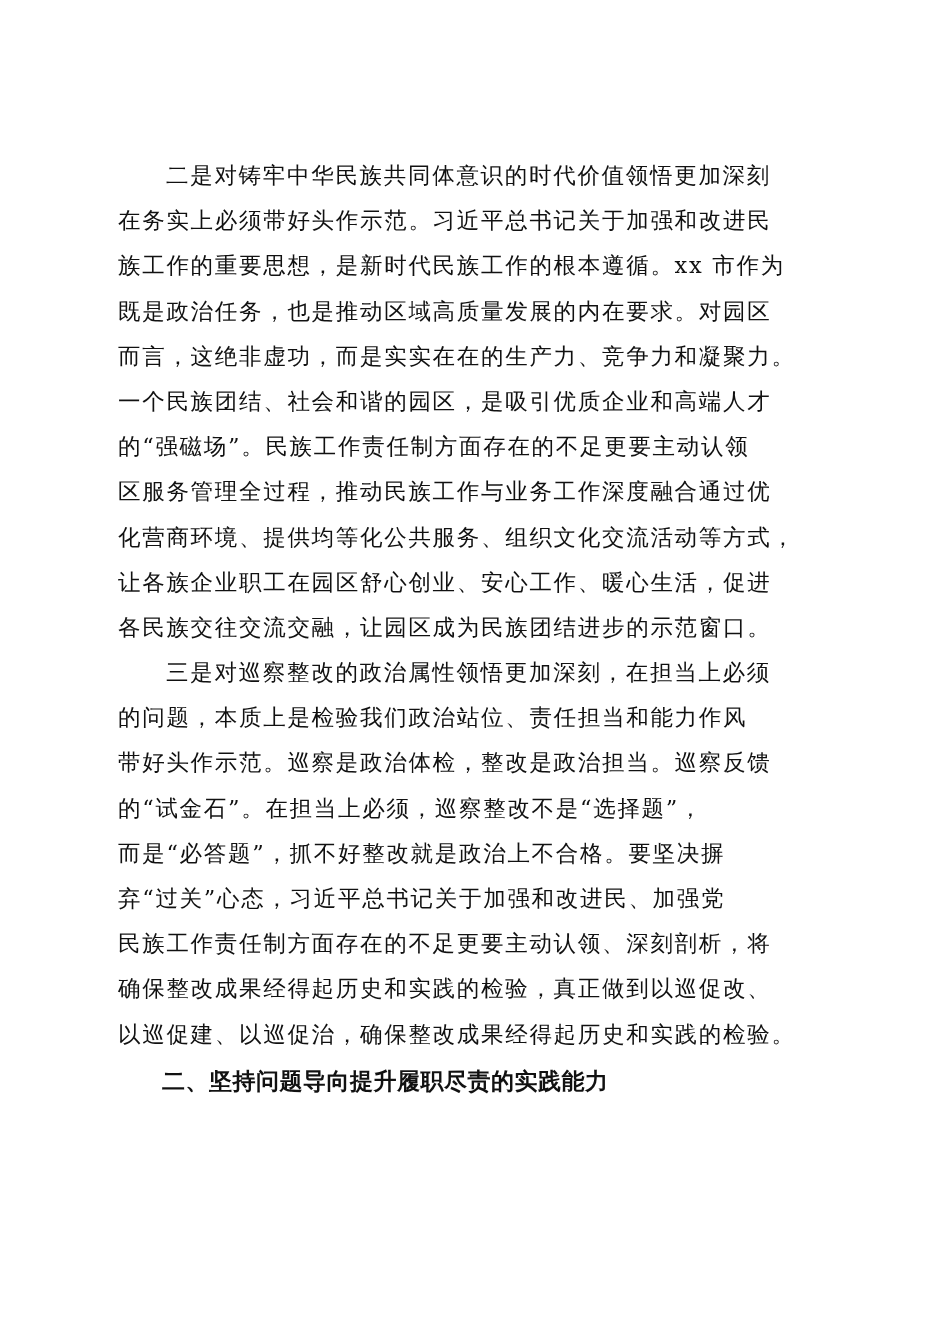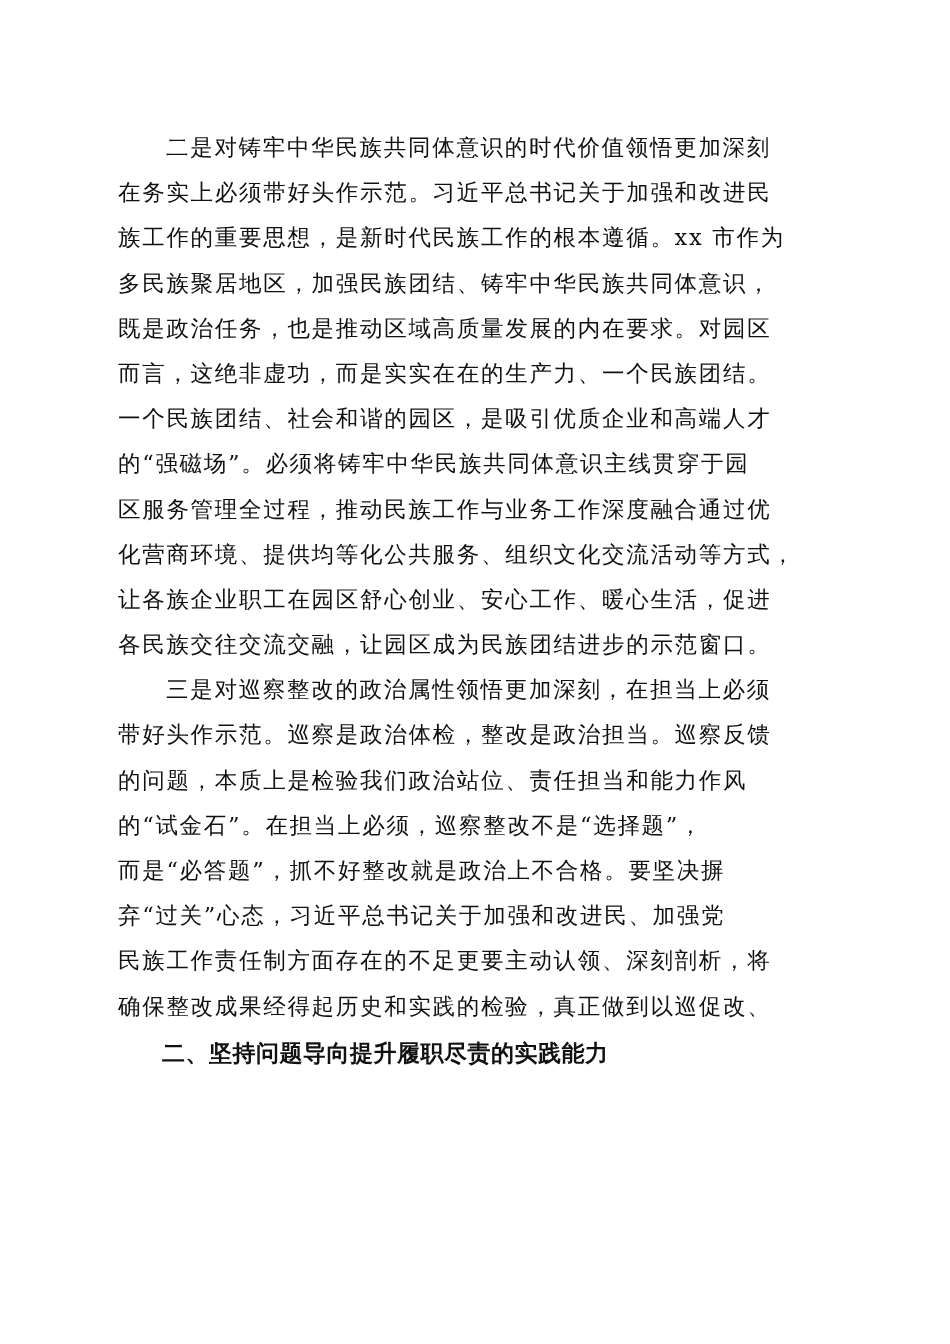--- a/index.html
+++ b/index.html
@@ -11,21 +11,21 @@
       width: 950px;
       height: 1344px;
       position: relative;
       overflow: hidden;
       font-family: "DejaVu Serif", "Liberation Serif", serif;
       color: #111111;
     }
     .page {
       position: absolute;
       left: 118px;
-      top: 125px;
+      top: 153px;
       width: 720px;
     }
     .line {
       height: 45.2px;
       line-height: 45.2px;
       font-size: 22.5px;
       letter-spacing: 1.7px;
       white-space: nowrap;
     }
     .indent {
@@ -42,37 +42,37 @@
   </style>
 </head>
 <body>
 
 <div class="page">
 
   <div>
     <div class="line indent">二是对铸牢中华民族共同体意识的时代价值领悟更加深刻</div>
     <div class="line">在务实上必须带好头作示范。习近平总书记关于加强和改进民</div>
     <div class="line">族工作的重要思想，是新时代民族工作的根本遵循。xx 市作为</div>
-    <div class="line">多民族聚居地区，加强民族团结、铸牢中华民族共同体意识，</div>
     <div class="line">既是政治任务，也是推动区域高质量发展的内在要求。对园区</div>
-    <div class="line">而言，这绝非虚功，而是实实在在的生产力、一个民族团结。</div>
+    <div class="line">而言，这绝非虚功，而是实实在在的生产力、竞争力和凝聚力。</div>
     <div class="line">一个民族团结、社会和谐的园区，是吸引优质企业和高端人才</div>
-    <div class="line">的“强磁场”。必须将铸牢中华民族共同体意识主线贯穿于园</div>
+    <div class="line">的“强磁场”。民族工作责任制方面存在的不足更要主动认领</div>
     <div class="line">区服务管理全过程，推动民族工作与业务工作深度融合通过优</div>
     <div class="line">化营商环境、提供均等化公共服务、组织文化交流活动等方式，</div>
     <div class="line">让各族企业职工在园区舒心创业、安心工作、暖心生活，促进</div>
     <div class="line">各民族交往交流交融，让园区成为民族团结进步的示范窗口。</div>
   </div>
 
   <div>
     <div class="line indent">三是对巡察整改的政治属性领悟更加深刻，在担当上必须</div>
+    <div class="line">的问题，本质上是检验我们政治站位、责任担当和能力作风</div>
     <div class="line">带好头作示范。巡察是政治体检，整改是政治担当。巡察反馈</div>
-    <div class="line">的问题，本质上是检验我们政治站位、责任担当和能力作风</div>
     <div class="line">的“试金石”。在担当上必须，巡察整改不是“选择题”，</div>
     <div class="line">而是“必答题”，抓不好整改就是政治上不合格。要坚决摒</div>
     <div class="line">弃“过关”心态，习近平总书记关于加强和改进民、加强党</div>
     <div class="line">民族工作责任制方面存在的不足更要主动认领、深刻剖析，将</div>
     <div class="line">确保整改成果经得起历史和实践的检验，真正做到以巡促改、</div>
+    <div class="line">以巡促建、以巡促治，确保整改成果经得起历史和实践的检验。</div>
   </div>
 
   <div class="line heading">二、坚持问题导向提升履职尽责的实践能力</div>
 
 </div>
 
 </body></html>

